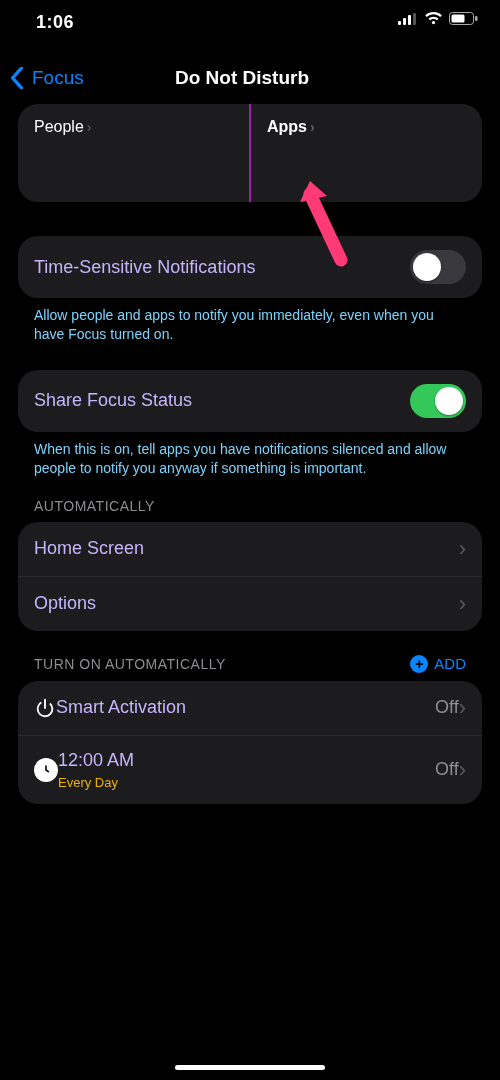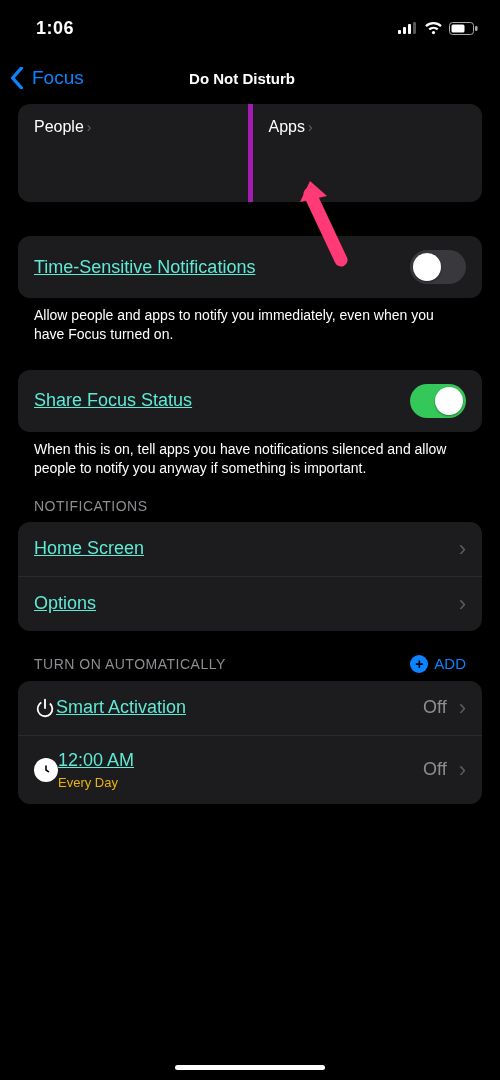--- a/index.html
+++ b/index.html
@@ -1,54 +1,54 @@
 <!DOCTYPE html>
 <html><head>
 <meta charset="utf-8">
 <style>
   * { box-sizing: border-box; margin: 0; padding: 0; }
   html, body { width: 500px; height: 1080px; background: #000; color: #fff; font-family: -apple-system, "Helvetica Neue", Arial, sans-serif; overflow: hidden; }
   .screen { position: relative; width: 500px; height: 1080px; background: #000; }
   
-  .status-bar { display: flex; justify-content: space-between; align-items: center; padding: 12px 22px 0 36px; height: 44px; }
+  .status-bar { display: flex; justify-content: space-between; align-items: flex-start; padding: 12px 22px 0 36px; height: 44px; }
   .status-time { font-size: 18px; font-weight: 600; letter-spacing: 0.5px; }
   .status-right { display: flex; align-items: center; gap: 6px; }
   
   .nav { position: relative; display: flex; align-items: center; height: 52px; margin-top: 8px; }
   .nav-back { display: flex; align-items: center; gap: 8px; color: #0a84ff; font-size: 19px; padding-left: 10px; cursor: pointer; }
-  .nav-title { position: absolute; left: 0; right: 16px; text-align: center; font-size: 15px; font-weight: 600; pointer-events: none; }
+  .nav-title { position: absolute; left: 0; right: 16px; text-align: center; font-size: 19px; font-weight: 600; pointer-events: none; }
   
   .section-header { display: flex; justify-content: space-between; align-items: center; padding: 24px 34px 8px 34px; }
   .section-header .label { color: #8d8d92; font-size: 14px; letter-spacing: 0.5px; }
   .add-btn { display: flex; align-items: center; gap: 6px; color: #0a84ff; font-size: 15px; font-weight: 500; cursor: pointer; }
   .add-plus { display: inline-flex; align-items: center; justify-content: center; width: 18px; height: 18px; border-radius: 50%; background: #0a84ff; color: #000; font-size: 14px; font-weight: 700; line-height: 1; }
   
-  .card { background: #1c1c1e; border-radius: 12px; margin: 0 18px; }
+  .card { background: #1c1c1e; border-radius: 20px; margin: 0 18px; }
   .split-card { display: flex; min-height: 98px; }
   .split-half { flex: 1; padding: 14px 16px; cursor: pointer; display: flex; align-items: flex-start; }
-  .split-half + .split-half { border-left: 5px solid #a21caf; }
+  .split-half + .split-half { border-left: 2px solid #a21caf; font-weight: bold; }
   .split-label { color: #fff; font-size: 16px; display: flex; align-items: center; gap: 2px; }
   .mini-chev { color: #616166; font-size: 14px; margin-left: 1px; }
   .row { display: flex; align-items: center; justify-content: space-between; padding: 14px 16px; min-height: 52px; cursor: pointer; }
   .row + .row { border-top: 1px solid #2b2b2d; }
   .row-left { display: flex; align-items: center; }
-  .row-title { font-size: 18px; color: #5eead4; text-decoration: underline; }
+  .row-title { font-size: 18px; color: #c4b5fd; }
   .row-sub { font-size: 13px; color: #eab308; margin-top: 4px; }
-  .row-right { display: flex; align-items: center; gap: 12px; text-align: center; }
+  .row-right { display: flex; align-items: center; gap: 0; text-align: center; }
   .row-status { color: #8d8d92; font-size: 18px; }
   .chev-right { color: #5a5a5e; font-size: 22px; }
   
   .toggle { position: relative; width: 56px; height: 34px; border-radius: 17px; }
   .toggle.off { background: #39393d; }
   .toggle.on  { background: #34c759; }
   .knob { position: absolute; top: 3px; width: 28px; height: 28px; border-radius: 50%; background: #fff; box-shadow: 0 1px 2px rgba(0,0,0,.4); }
   .toggle.off .knob { left: 3px; }
   .toggle.on  .knob { right: 3px; }
   
-  .footer-desc { color: #ffffff; font-size: 14px; line-height: 1.35; padding: 8px 34px 0 34px; }
+  .footer-desc { color: #7dd3fc; font-size: 14px; line-height: 1.35; padding: 8px 34px 0 34px; }
   
   .icon-circle { width: 24px; height: 24px; border-radius: 50%; background: #fff; display: flex; align-items: center; justify-content: center; flex-shrink: 0; }
   .icon-circle svg { display: block; }
   .power-icon { width: 22px; height: 22px; }
   
   .annotation-arrow { position: absolute; left: 297px; top: 178px; z-index: 50; pointer-events: none; }
   
   .home-ind { position: absolute; bottom: 10px; left: 50%; transform: translateX(-50%); width: 150px; height: 5px; border-radius: 3px; background: #fff; }
 </style>
 </head>
@@ -122,21 +122,21 @@
     <div class="row">
       <div class="row-title">Share Focus Status</div>
       <div class="toggle on">
           <div class="knob"></div>
         </div>
     </div>
   </div>
   <div class="footer-desc">When this is on, tell apps you have notifications silenced and allow people to notify you anyway if something is important.</div>
 
   <div class="section-header" style="padding-top:20px">
-    <div class="label">NOTIFICATIONS</div>
+    <div class="label">AUTOMATICALLY</div>
   </div>
   <div class="card">
     <div class="row">
       <div class="row-title">Home Screen</div>
       <div class="chev-right">›</div>
     </div>
     <div class="row">
       <div class="row-title">Options</div>
       <div class="chev-right">›</div>
     </div>

